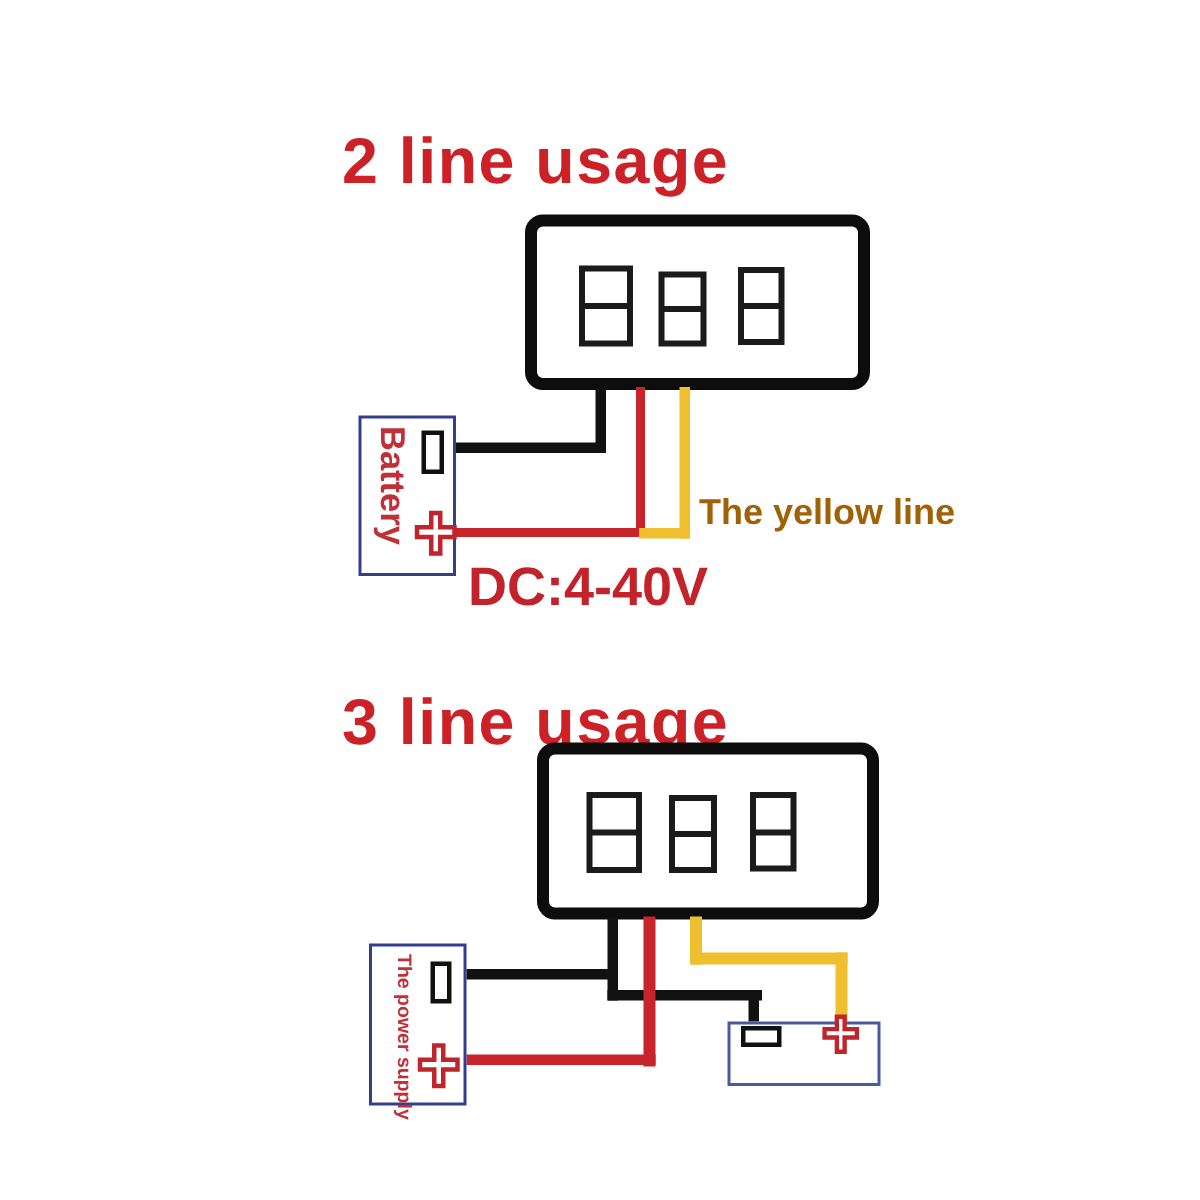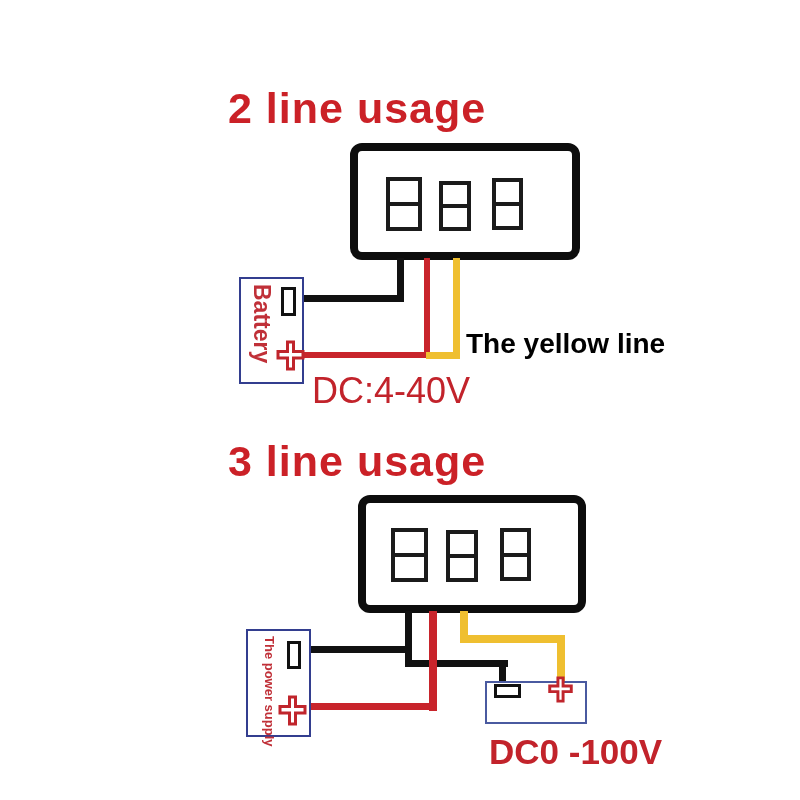--- a/index.html
+++ b/index.html
@@ -2,23 +2,23 @@
 <html><head>
 <meta charset="utf-8">
 <style>
   html,body{margin:0;padding:0;background:#ffffff;}
   #canvas{position:relative;width:800px;height:800px;background:#ffffff;overflow:hidden;
           font-family:"Liberation Sans", sans-serif;margin-left:28px;}
   .abs{position:absolute;}
 
   
   .title{font-size:43px;font-weight:600;color:#cb2127;letter-spacing:1px;}
-  .dc-label{font-size:36px;font-weight:400;color:#c2232b;}
+  .dc-label{font-size:36px;font-weight:700;color:#c2232b;}
   .dc-label-sm{font-size:35px;font-weight:600;color:#c2232b;}
-  .yellow-note{font-size:28px;font-weight:600;color:#000000;}
+  .yellow-note{font-size:24px;font-weight:600;color:#a16207;}
   .testing-note{font-size:17px;font-weight:600;color:#c02a2b;}
 
   
   .display{border:8px solid #0d0d0d;border-radius:12px;background:#ffffff;}
   .digit{position:absolute;border:4px solid #1b1b1b;background:#ffffff;}
   .digit::after{content:"";position:absolute;left:-1px;right:-1px;top:50%;margin-top:-2px;
                 height:4px;background:#1b1b1b;}
 
   
   .source-box{border:2px solid #333e8f;background:#ffffff;}
@@ -59,21 +59,21 @@
   <div class="abs source-box" style="left:211px;top:277px;width:61px;height:103px;"></div>
   <div class="abs rot-label battery-text" style="left:247px;top:284px;">Battery</div>
   <div class="abs minus-term" style="left:253px;top:287px;width:9px;height:23px;"></div>
   <svg class="abs" style="left:248px;top:340px;" width="29" height="31" viewBox="0 0 29 31">
     <path d="M11.5 2 H17.5 V11.5 H27 V18 H17.5 V29 H11.5 V18 H2 V11.5 H11.5 Z" fill="#ffffff" stroke="#c0252c" stroke-width="3"></path>
   </svg>
 
   <div class="abs yellow-note" style="left:438px;top:328px;">The yellow line</div>
   <div class="abs dc-label" style="left:284px;top:370px;">DC:4-40V</div>
 
-  <div class="abs title" style="left:200px;top:437px;">3 line usage</div>
+  <div class="abs title" style="left:200px;top:458px;">3 line usage</div>
 
   <div class="abs display" style="left:330px;top:495px;width:212px;height:102px;">
     <div class="digit" style="left:25px;top:25px;width:29px;height:46px;"></div>
     <div class="digit" style="left:80px;top:27px;width:24px;height:44px;"></div>
     <div class="digit" style="left:134px;top:25px;width:23px;height:45px;"></div>
   </div>
 
   <div class="abs wire-black" style="left:377px;top:611px;width:7px;height:56px;"></div>
   <div class="abs wire-black" style="left:268px;top:646px;width:116px;height:7px;"></div>
   <div class="abs wire-black" style="left:377px;top:660px;width:103px;height:7px;"></div>
@@ -90,15 +90,14 @@
   <svg class="abs" style="left:250px;top:695px;" width="29" height="31" viewBox="0 0 29 31">
     <path d="M11.5 2 H17.5 V11.5 H27 V18 H17.5 V29 H11.5 V18 H2 V11.5 H11.5 Z" fill="#ffffff" stroke="#c0252c" stroke-width="3"></path>
   </svg>
 
   <div class="abs source-box light" style="left:457px;top:681px;width:98px;height:39px;"></div>
   <div class="abs minus-term" style="left:466px;top:684px;width:21px;height:8px;"></div>
   <svg class="abs" style="left:520px;top:676px;" width="25" height="27" viewBox="0 0 29 31">
     <path d="M11.5 2 H17.5 V11.5 H27 V18 H17.5 V29 H11.5 V18 H2 V11.5 H11.5 Z" fill="#ffffff" stroke="#c0252c" stroke-width="3.4"></path>
   </svg>
 
-  <div class="abs dc-label-sm" style="left:461px;top:732px;">DC0 -100V</div>
 
 </div>
 
 </body></html>

